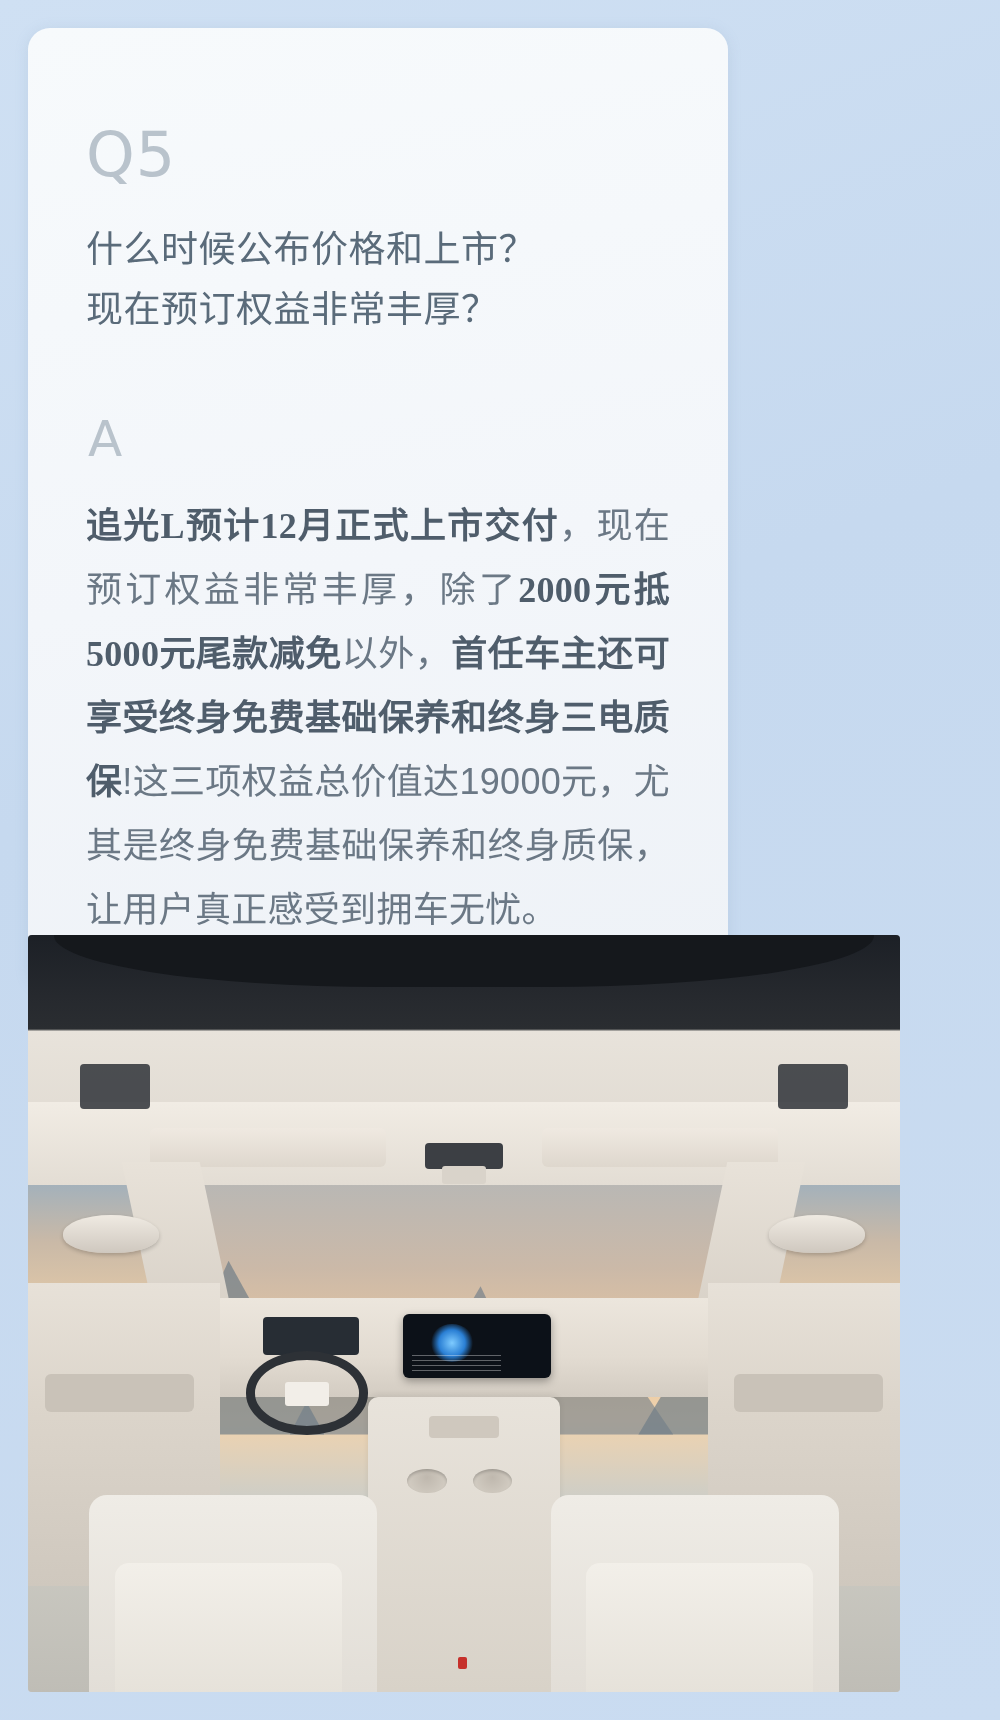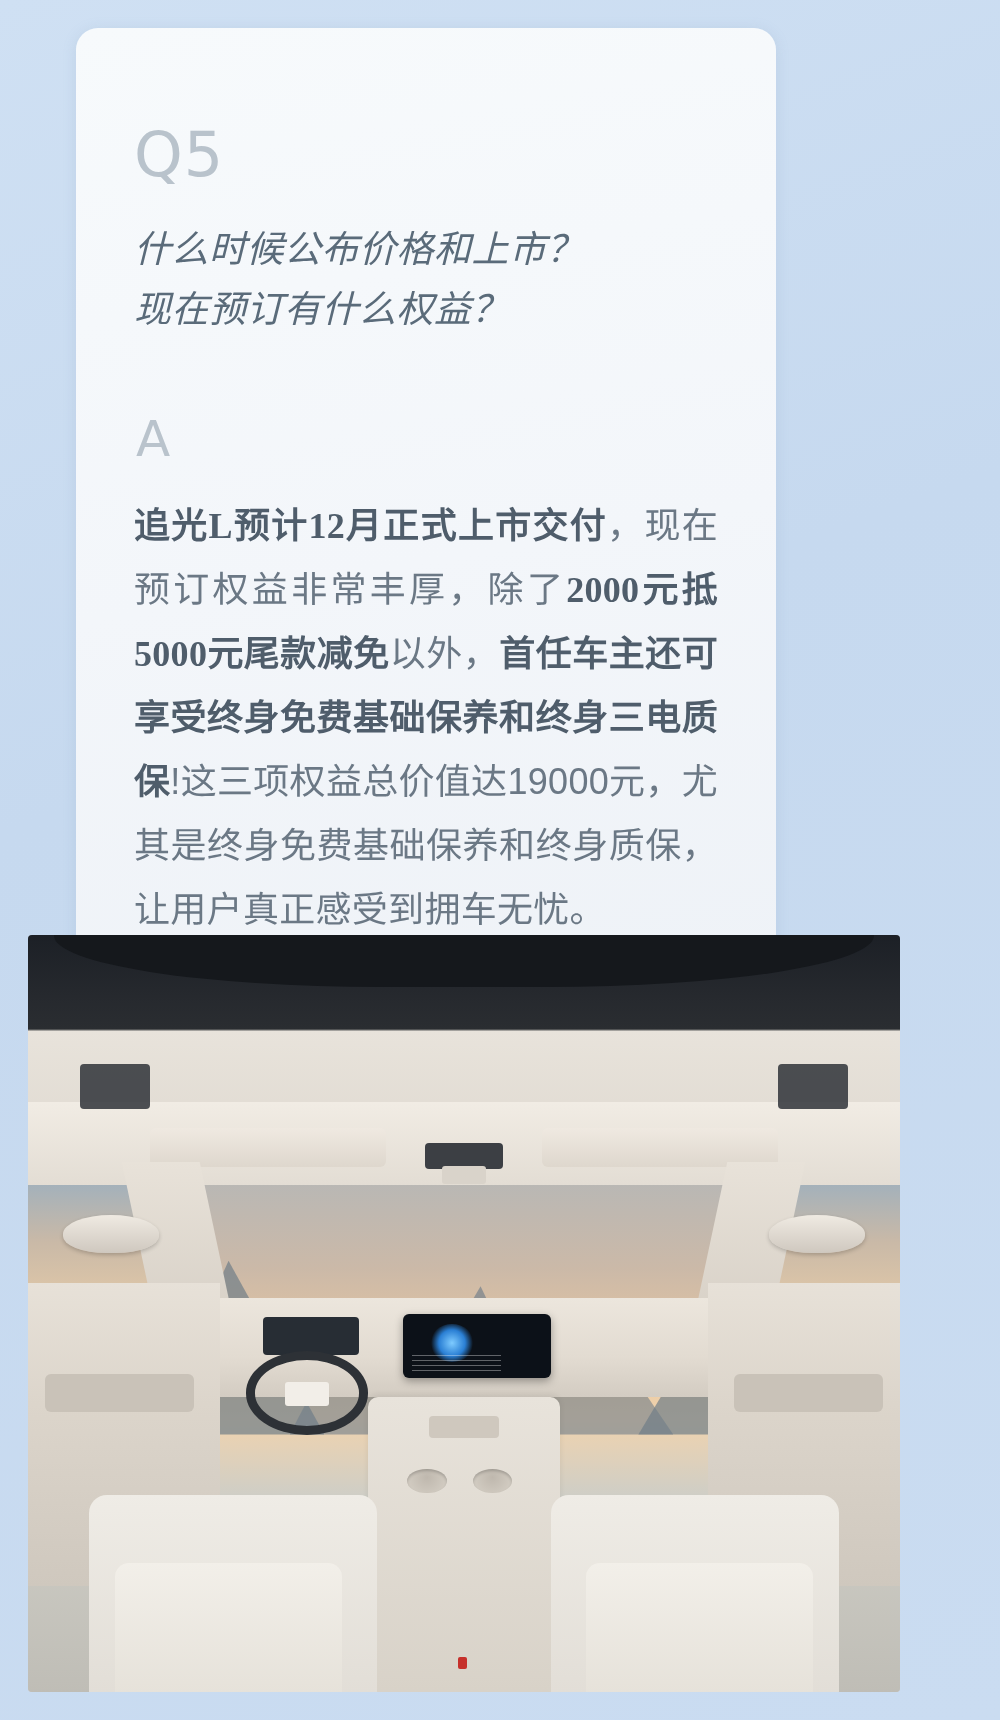--- a/index.html
+++ b/index.html
@@ -22,42 +22,40 @@
   }
   .card {
     position: absolute;
     left: 28px;
     top: 28px;
     width: 700px;
     border-radius: 22px;
     overflow: hidden;
     background: linear-gradient(170deg, #f7fafc 0%, #f3f6fa 55%, #eef2f7 100%);
     box-shadow: 0 2px 14px rgba(120, 150, 180, 0.18);
-    margin-left: 48px;
   }
   .card-body {
     padding: 96px 58px 46px 58px;
   }
   .q-label {
     font-size: 62px;
     line-height: 1;
     color: #b9c3cc;
     font-weight: 400;
     letter-spacing: 1px;
     margin: 0 0 34px 0;
     font-family: "DejaVu Sans", sans-serif;
   }
   .q-text {
     font-size: 37px;
     line-height: 1.62;
     color: #5a6b7a;
     font-weight: 400;
     margin: 0;
     letter-spacing: 0.5px;
-    font-style: italic;
   }
   .q-text .line2 {
     display: block;
   }
   .a-label {
     font-size: 50px;
     line-height: 1;
     color: #b9c3cc;
     font-weight: 400;
     margin: 74px 0 30px 2px;
@@ -350,21 +348,21 @@
 
 <div class="page">
 
   <div class="card">
     <div class="card-body">
 
       <div class="q-label">Q5</div>
 
       <div class="q-text">
         <span>什么时候公布价格和上市？</span>
-        <span class="line2">现在预订有什么权益？</span>
+        <span class="line2">现在预订权益非常丰厚？</span>
       </div>
 
       <div class="a-label">A</div>
 
       <div class="a-text"><b>追光L预计12月正式上市交付</b><span>，现在预订权益非常丰厚，除了</span><b>2000元抵5000元尾款减免</b><span>以外，</span><b>首任车主还可享受终身免费基础保养和终身三电质保</b><span>!这三项权益总价值达19000元，尤其是终身免费基础保养和终身质保，让用户真正感受到拥车无忧。</span></div>
 
     </div>
   </div>
 
   <div class="photo">

